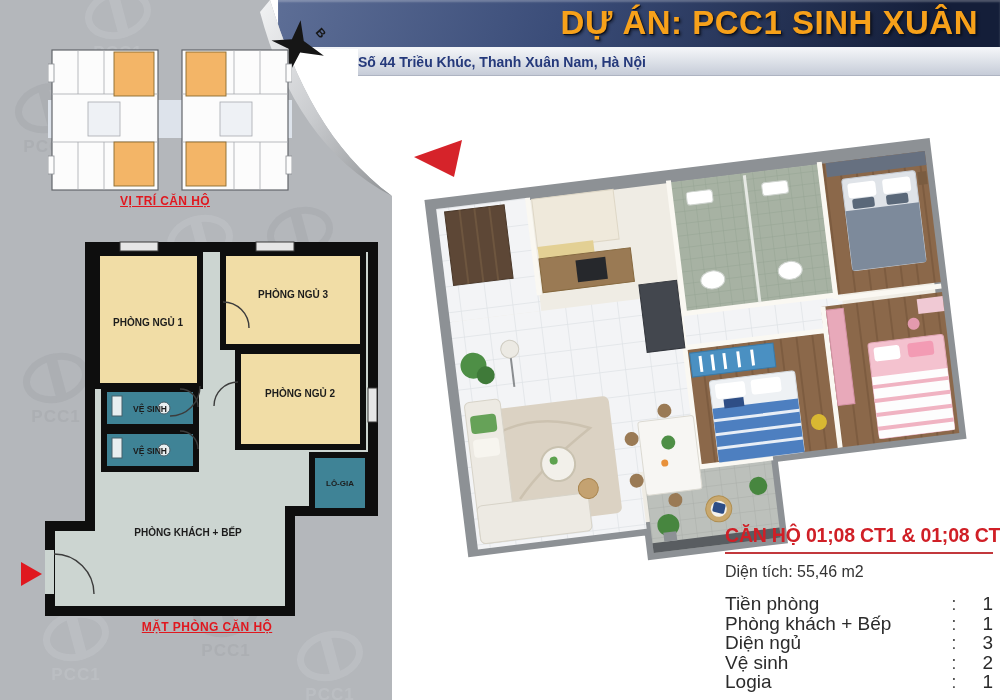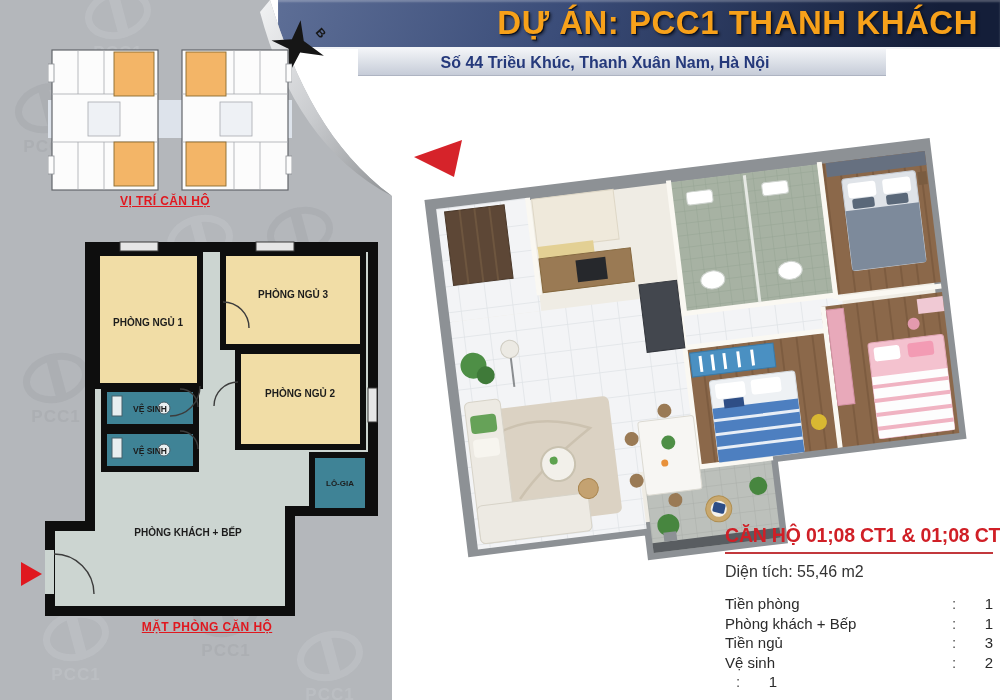--- a/index.html
+++ b/index.html
@@ -15,56 +15,56 @@
     border-bottom:2px solid #f2f4f7;
     z-index:1;
   }
   .header-title{
     display:block;height:45px;line-height:46px;text-align:right;padding-right:22px;
     font-size:33px;font-weight:bold;letter-spacing:.5px;color:#f7a11a;
     text-shadow:1px 1px 0 #0c1326,2px 2px 3px rgba(0,0,0,.55);
     white-space:nowrap;
   }
   .address-bar{
-    position:absolute;left:358px;top:49px;width:528px;height:27px;
+    position:absolute;left:358px;top:49px;width:642px;height:27px;
     background:linear-gradient(#f2f4f7,#c6ccd8);
     border-bottom:1px solid #aeb4c2;
-    line-height:27px;text-align:center;padding-right:34px;box-sizing:border-box;
-    font-size:16px;font-weight:bold;color:#25397b;white-space:nowrap;
+    line-height:27px;text-align:left;padding-right:34px;box-sizing:border-box;
+    font-size:14px;font-weight:bold;color:#25397b;white-space:nowrap;
     z-index:1;
   }
   
   .sidebar-svg{position:absolute;left:0;top:0;z-index:3;}
   .overlay{position:absolute;z-index:4;}
   .caption{
     position:absolute;z-index:5;text-align:center;
     color:#e0181f;font-weight:bold;font-size:12px;letter-spacing:.4px;
     text-decoration:underline;white-space:nowrap;
   }
   
   .render3d{position:absolute;left:390px;top:126px;z-index:1;}
   
   .info-panel{position:absolute;left:725px;top:524px;width:268px;z-index:2;}
   .unit-title{
     font-size:19.5px;font-weight:bold;color:#d01f26;letter-spacing:-.2px;
     padding-bottom:5px;border-bottom:2px solid #c2383c;white-space:nowrap;
   }
   .unit-area{margin-top:9px;font-size:16px;color:#333333;}
   .info-rows{margin-top:13px;}
-  .info-row{display:flex;font-size:15px;color:#2b2b2b;line-height:19.5px;}
+  .info-row{display:flex;font-size:19px;color:#2b2b2b;line-height:19.5px;}
   .info-row .lbl{flex:1;}
   .info-row .sep{width:26px;text-align:center;color:#555;}
   .info-row .val{width:26px;text-align:right;}
   svg text{font-family:"Liberation Sans", sans-serif;}
 </style>
 </head>
 <body>
 
 <div class="header-band">
-  <span class="header-title">DỰ ÁN: PCC1 THANH KHÁCH</span>
+  <span class="header-title">DỰ ÁN: PCC1 SINH XUÂN</span>
 </div>
 <div class="address-bar">Số 44 Triều Khúc, Thanh Xuân Nam, Hà Nội</div>
 
 <svg class="render3d" width="610" height="465" viewBox="0 0 610 465">
   <defs>
     <pattern id="pMarble" width="26" height="26" patternUnits="userSpaceOnUse">
       <rect width="26" height="26" fill="#f3f4f6"></rect>
       <path d="M26,0 H0 V26" fill="none" stroke="#dfe3e7" stroke-width="1.5"></path>
     </pattern>
     <pattern id="pPlank" width="16" height="16" patternUnits="userSpaceOnUse">
@@ -177,30 +177,31 @@
       <span class="lbl">Tiền phòng</span>
       <span class="sep">:</span>
       <span class="val">1</span>
     </div>
     <div class="info-row">
       <span class="lbl">Phòng khách + Bếp</span>
       <span class="sep">:</span>
       <span class="val">1</span>
     </div>
     <div class="info-row">
-      <span class="lbl">Tiền ngủ</span>
+      <span class="lbl">Diện ngủ</span>
       <span class="sep">:</span>
       <span class="val">3</span>
     </div>
     <div class="info-row">
       <span class="lbl">Vệ sinh</span>
       <span class="sep">:</span>
       <span class="val">2</span>
     </div>
     <div class="info-row">
+      <span class="lbl">Logia</span>
       <span class="sep">:</span>
       <span class="val">1</span>
     </div>
   </div>
 </div>
 
 <svg class="sidebar-svg" width="392" height="700" viewBox="0 0 392 700">
   <defs>
     <linearGradient id="curlGrad" x1="0" y1="0" x2="1" y2="1">
       <stop offset="0" stop-color="#f2f3f4"></stop>

